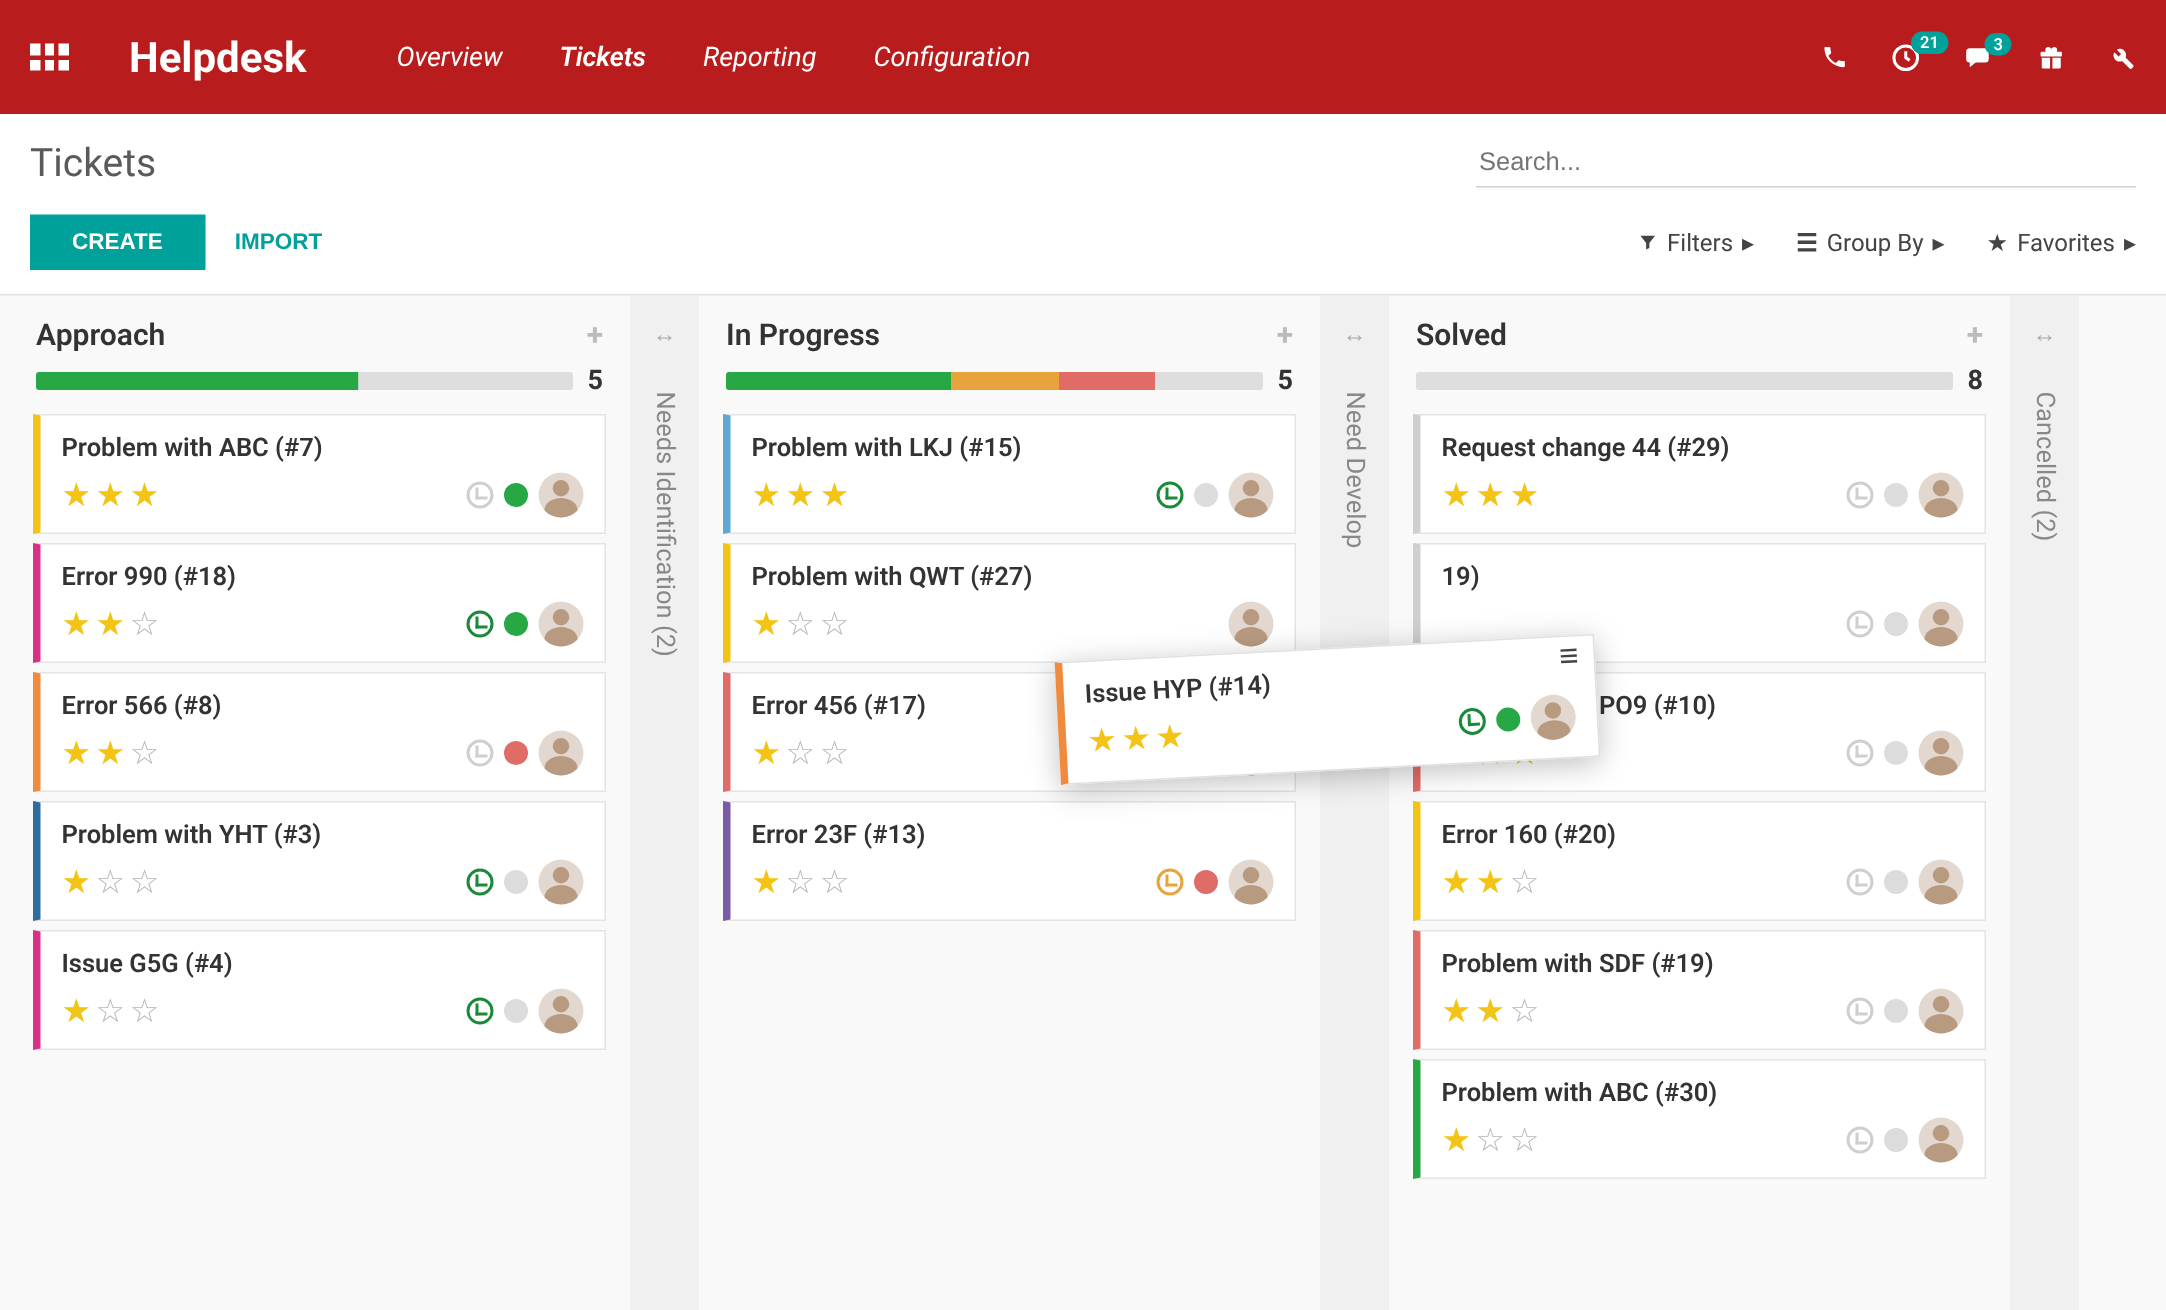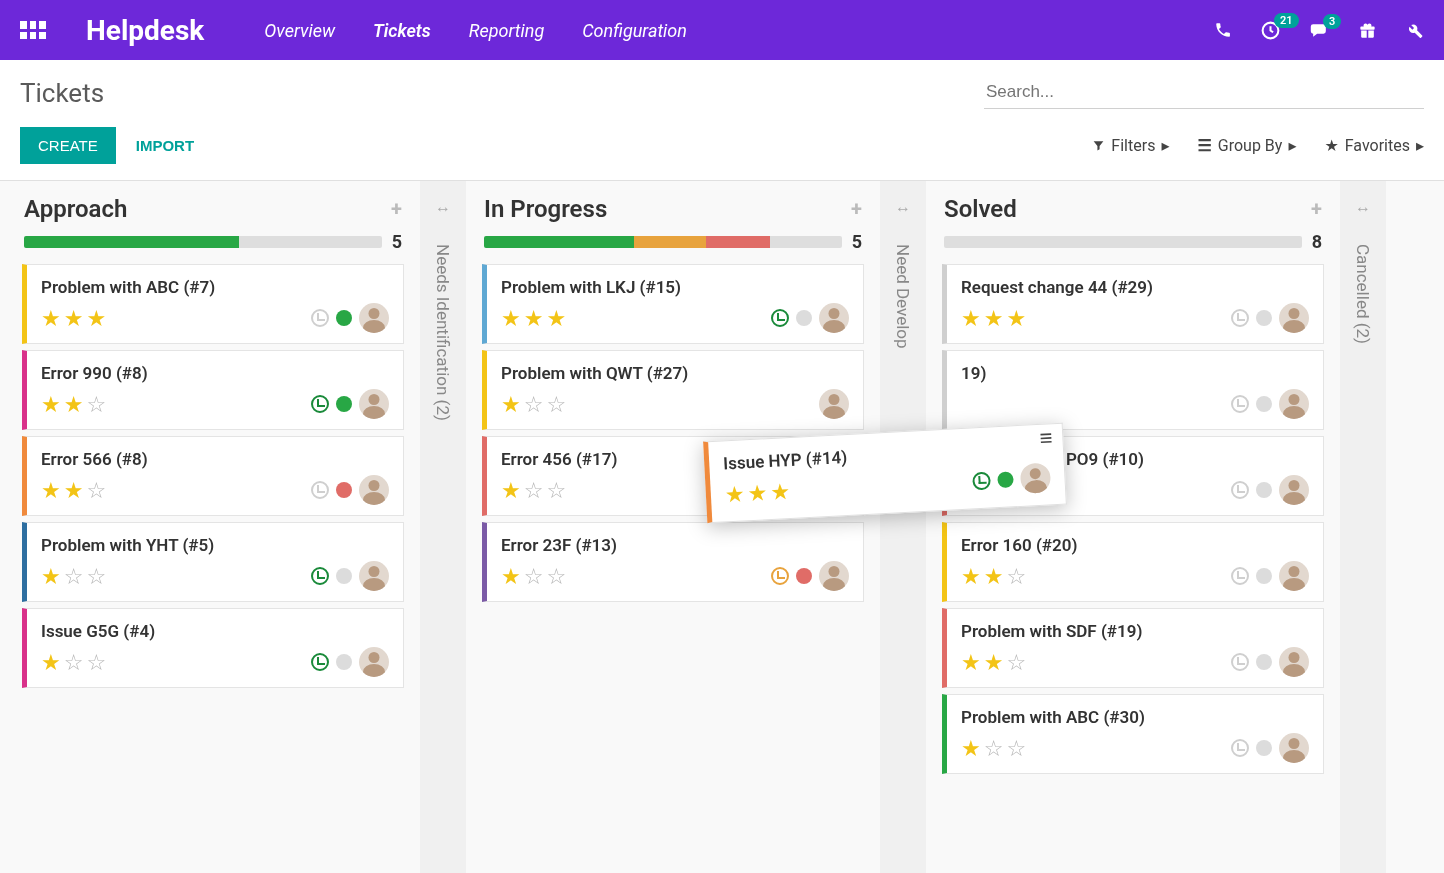--- a/index.html
+++ b/index.html
@@ -1,45 +1,45 @@
 <!DOCTYPE html>
 <html><head>
 <meta charset="utf-8">
 <style>
   * { box-sizing: border-box; margin: 0; padding: 0; }
   body { font-family: -apple-system, BlinkMacSystemFont, "Segoe UI", Roboto, sans-serif; background: #f9f9f9; overflow: hidden; }
   
-  .topbar { background: #6d28d9; color: #fff; height: 60px; display: flex; align-items: center; padding: 0 20px; }
+  .topbar { background: #b91c1c; color: #fff; height: 76px; display: flex; align-items: center; padding: 0 20px; }
   .apps-icon { width: 26px; height: 18px; display: grid; grid-template-columns: repeat(3,1fr); grid-template-rows: repeat(2,1fr); gap: 3px; margin-right: 40px; cursor: pointer; }
   .apps-icon i { background: #fff; }
   .app-title { font-size: 28px; font-weight: 700; margin-right: 60px; }
   .nav { display: flex; gap: 38px; font-size: 18px; }
   .nav span { cursor: pointer; font-style: italic; }
   .nav .active { font-weight: 600; }
   .spacer { flex: 1; }
   .top-icons { display: flex; gap: 28px; align-items: center; }
   .top-icons .ti { position: relative; cursor: pointer; color: #fff; }
   .badge { position: absolute; top: -7px; left: 14px; background: #00A19A; color: #fff; border-radius: 10px; font-size: 11px; padding: 1px 6px; font-weight: 600; }
   
   .subhead { background: #fff; padding: 16px 20px; border-bottom: 1px solid #e0e0e0; }
   .row1 { display: flex; align-items: center; justify-content: space-between; }
   .pagetitle { font-size: 26px; color: #5a5a5a; }
   .search { width: 440px; }
   .search input { width: 100%; border: none; border-bottom: 1px solid #d0d0d0; font-size: 17px; padding: 6px 2px; color: #666; outline: none; }
   .row2 { display: flex; align-items: center; justify-content: space-between; margin-top: 18px; }
   .actions { display: flex; gap: 20px; align-items: center; }
-  .btn-create { background: #00A19A; color: #fff; border: none; padding: 10px 18px; font-size: 15px; font-weight: 400; cursor: pointer; }
+  .btn-create { background: #00A19A; color: #fff; border: none; padding: 10px 28px; font-size: 15px; font-weight: 700; cursor: pointer; }
   .btn-import { background: none; border: none; color: #00A19A; font-size: 15px; font-weight: 700; cursor: pointer; text-align: center; }
   .filterbar { display: flex; gap: 28px; color: #444; font-size: 16px; }
   .filterbar .fi { display: flex; align-items: center; gap: 6px; cursor: pointer; }
   
   .board { display: flex; height: calc(100vh - 176px); overflow-x: auto; padding: 0 0 0 18px; }
   .column { width: 390px; flex-shrink: 0; margin-right: 12px; display: flex; flex-direction: column; }
   .colhead { display: flex; align-items: center; justify-content: space-between; padding: 14px 6px 8px 6px; }
-  .colhead h3 { font-size: 24px; font-weight: 600; color: #333; }
+  .colhead h3 { font-size: 20px; font-weight: 600; color: #333; }
   .plus { color: #bbb; font-size: 20px; font-weight: 700; cursor: pointer; }
   .progline { display: flex; align-items: center; gap: 10px; padding: 0 6px 12px 6px; }
   .progbar { flex: 1; height: 12px; border-radius: 2px; display: flex; overflow: hidden; }
   .progbar .seg { height: 100%; }
   .pg-green { background: #28a745; }
   .pg-yellow { background: #e8a33d; }
   .pg-red { background: #e06c67; }
   .pg-grey { background: #dedede; }
   .colcount { font-size: 18px; font-weight: 700; color: #333; }
   .cards { padding: 0 4px 14px 4px; overflow-y: auto; }
@@ -195,21 +195,21 @@
               <span class="star on">★</span>
             </div>
       <div class="meta">
         <span class="clock grey"></span>
               <span class="dot green"></span>
         <span class="avatar"></span>
       </div>
     </div>
   </div>
         <div class="card c-magenta">
-    <div class="card-title">Error 990 (#8)</div>
+    <div class="card-title">Error 990 (#18)</div>
     <div class="cardrow">
       <div class="stars">
               <span class="star on">★</span>
               <span class="star on">★</span>
               <span class="star off">☆</span>
             </div>
       <div class="meta">
         <span class="clock green"></span>
               <span class="dot green"></span>
         <span class="avatar"></span>
@@ -225,21 +225,21 @@
               <span class="star off">☆</span>
             </div>
       <div class="meta">
         <span class="clock grey"></span>
               <span class="dot red"></span>
         <span class="avatar"></span>
       </div>
     </div>
   </div>
         <div class="card c-darkblue">
-    <div class="card-title">Problem with YHT (#5)</div>
+    <div class="card-title">Problem with YHT (#3)</div>
     <div class="cardrow">
       <div class="stars">
               <span class="star on">★</span>
               <span class="star off">☆</span>
               <span class="star off">☆</span>
             </div>
       <div class="meta">
         <span class="clock green"></span>
               <span class="dot grey"></span>
         <span class="avatar"></span>

